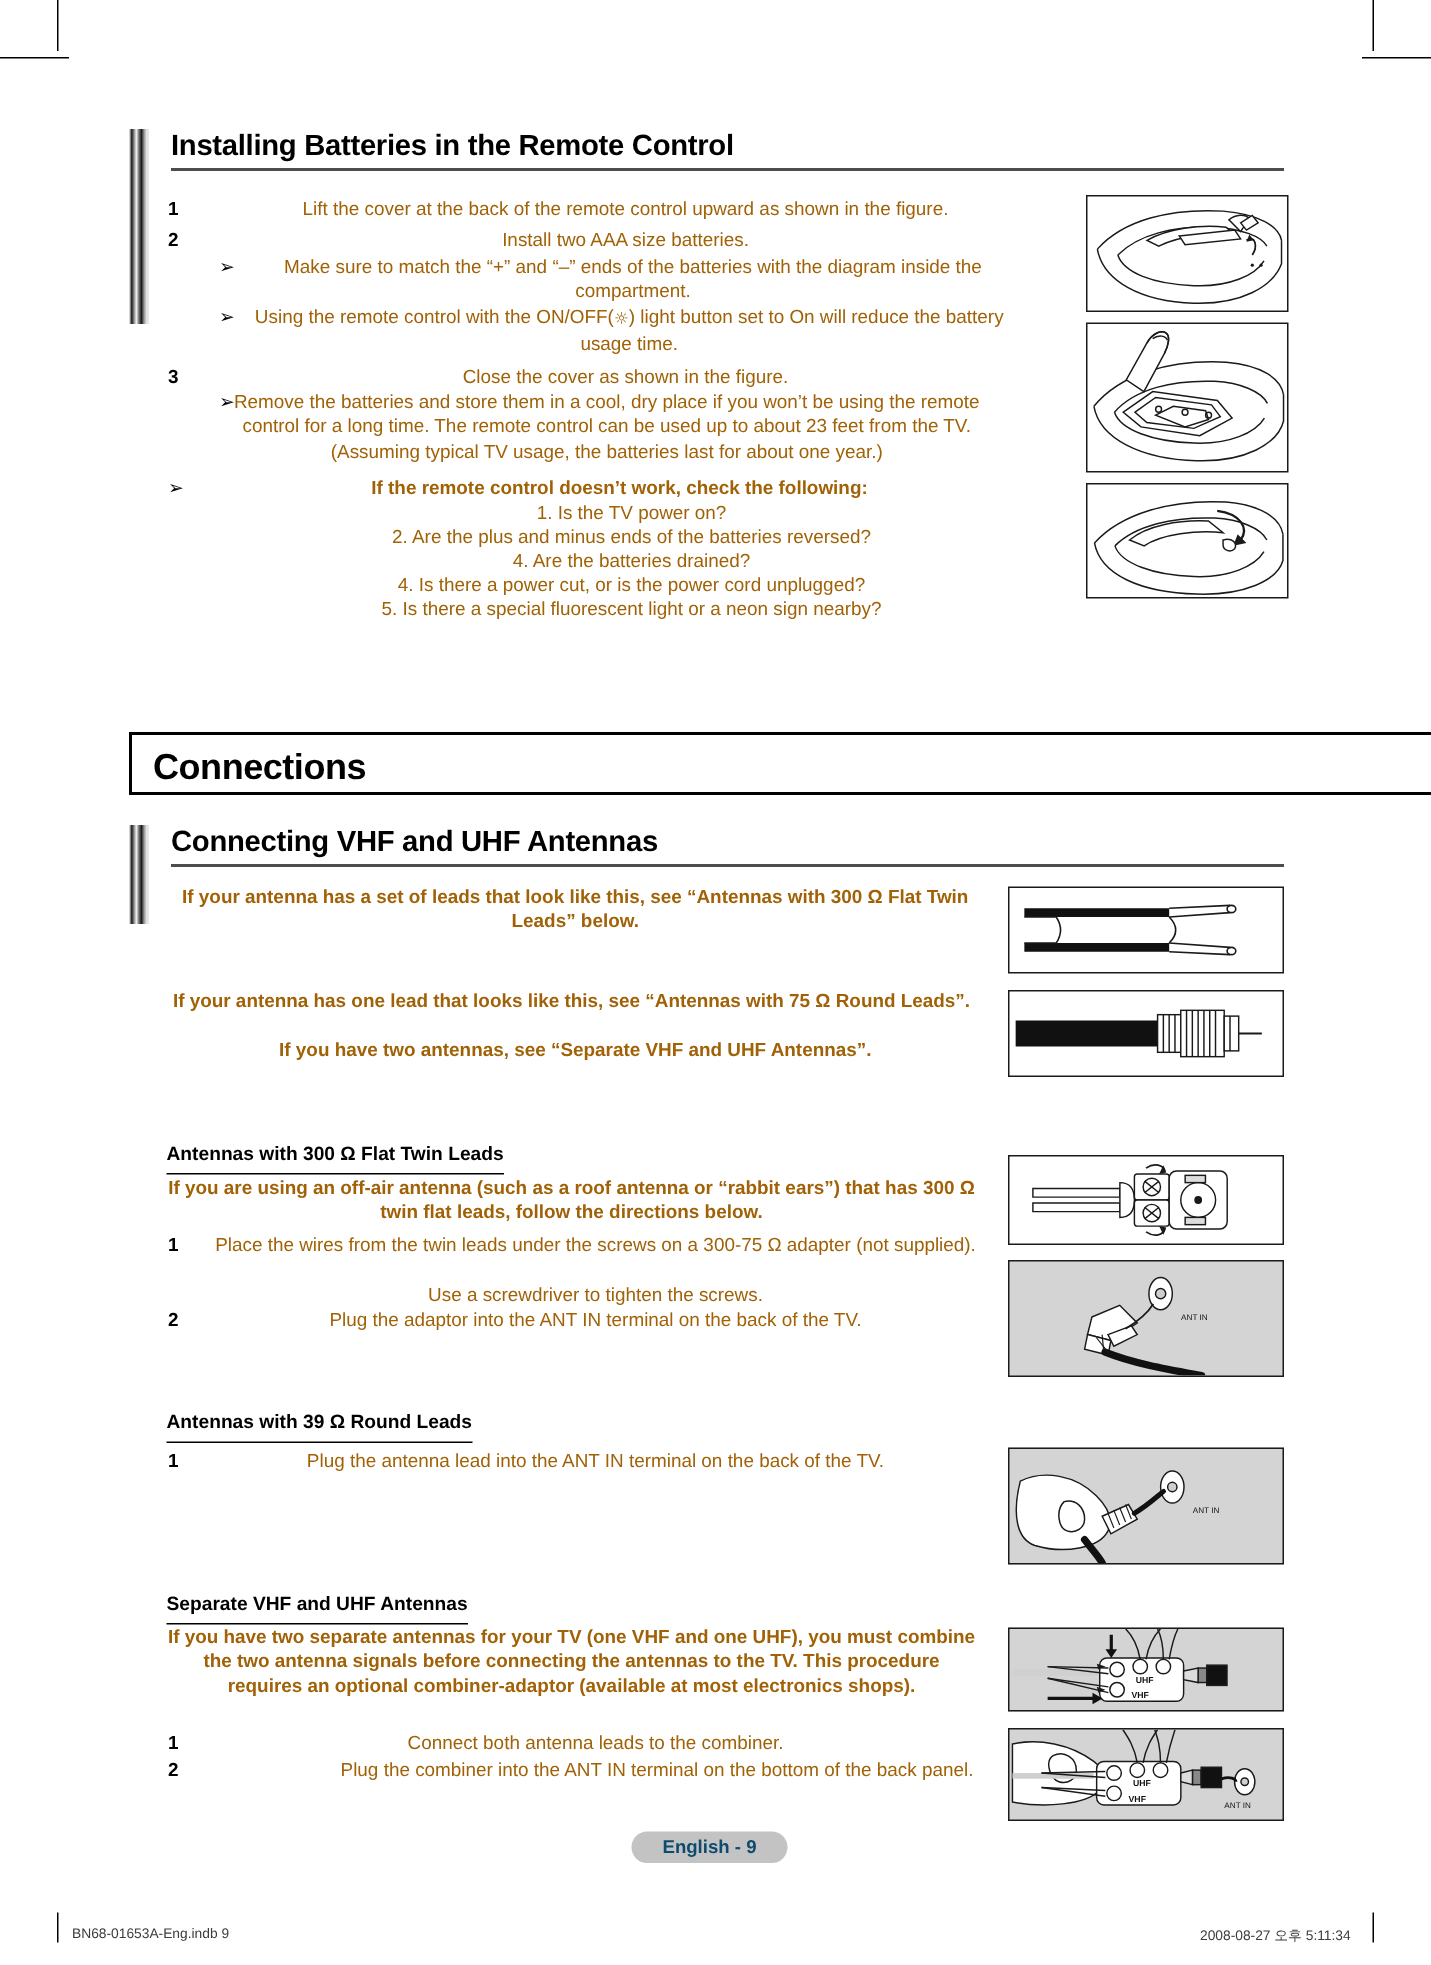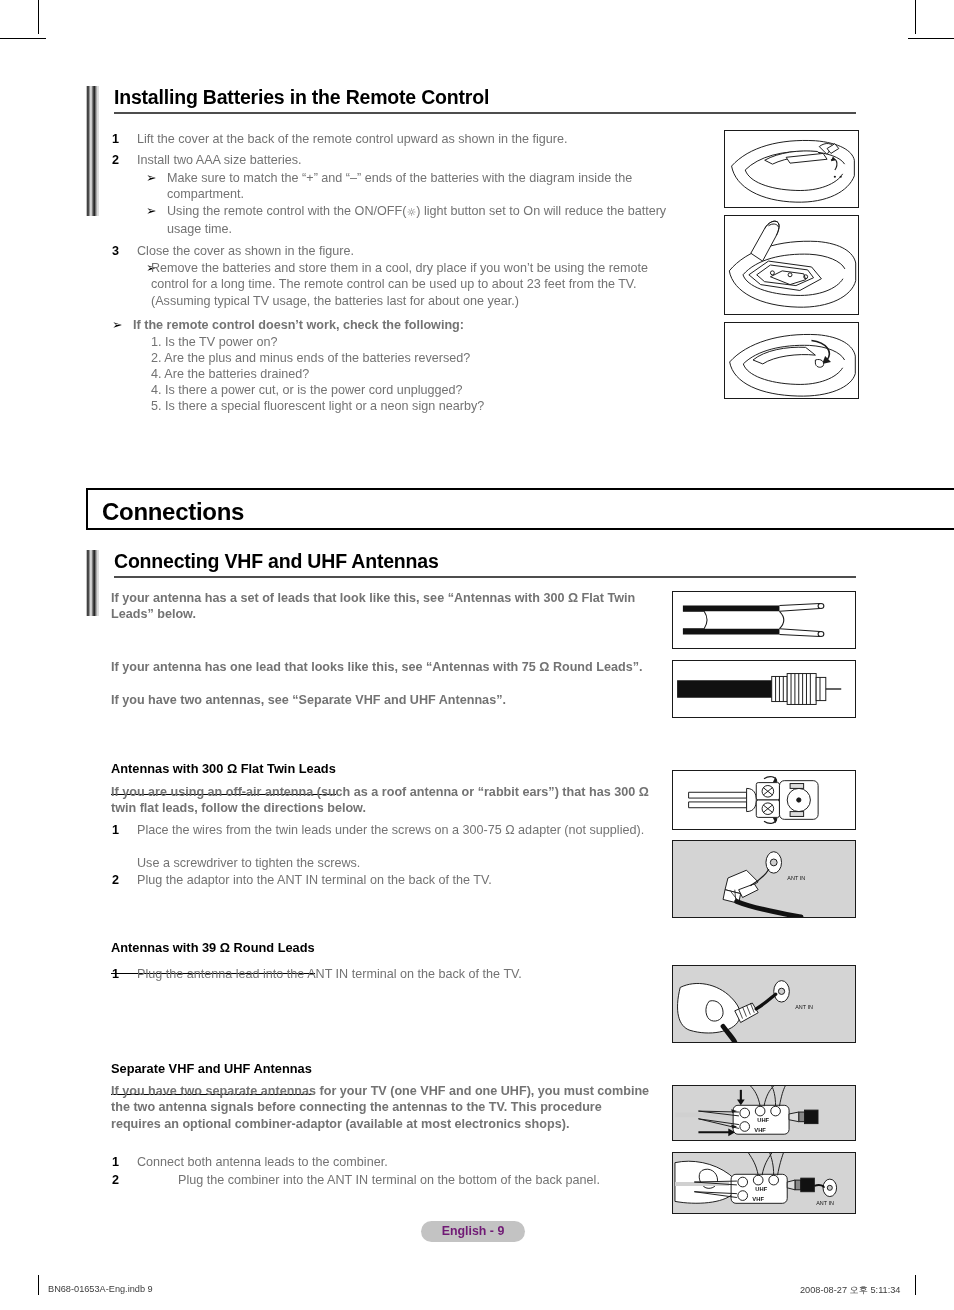--- a/index.html
+++ b/index.html
@@ -56,21 +56,22 @@
     left: 28px;
     height: 2px;
     background: #4d4d4d;
   }
 
   
   .txt {
     position: absolute;
     font-size: 12.6px;
     line-height: 16.4px;
-    color: #737373;
+    color: #a16207;
+    text-align: center;
   }
   .bold { font-weight: bold; }
 
   .num {
     position: absolute;
     font-size: 12.6px;
     font-weight: bold;
     line-height: 16.4px;
   }
 
@@ -94,21 +95,21 @@
     font-size: 24px;
     font-weight: bold;
     letter-spacing: -0.3px;
   }
 
   
   .subhead {
     position: absolute;
     font-size: 12.8px;
     font-weight: bold;
-    padding-bottom: 18px;
+    padding-bottom: 6px;
     border-bottom: 1.6px solid #000;
     white-space: nowrap;
   }
 
   
   .fig {
     position: absolute;
     border: 1.5px solid #1a1a1a;
     box-sizing: border-box;
     background: #ffffff;
@@ -118,21 +119,21 @@
 
   .fig svg { display: block; width: 100%; height: 100%; }
 
   
   .page-badge {
     position: absolute;
     background: #c3c3c3;
     border-radius: 11px;
     font-size: 12.4px;
     font-weight: bold;
-    color: #701a75;
+    color: #0c4a6e;
     text-align: center;
     line-height: 21px;
   }
   .foot {
     position: absolute;
     font-size: 9.2px;
     color: #3c3c3c;
     font-family: "Liberation Sans", sans-serif;
     white-space: nowrap;
   }

